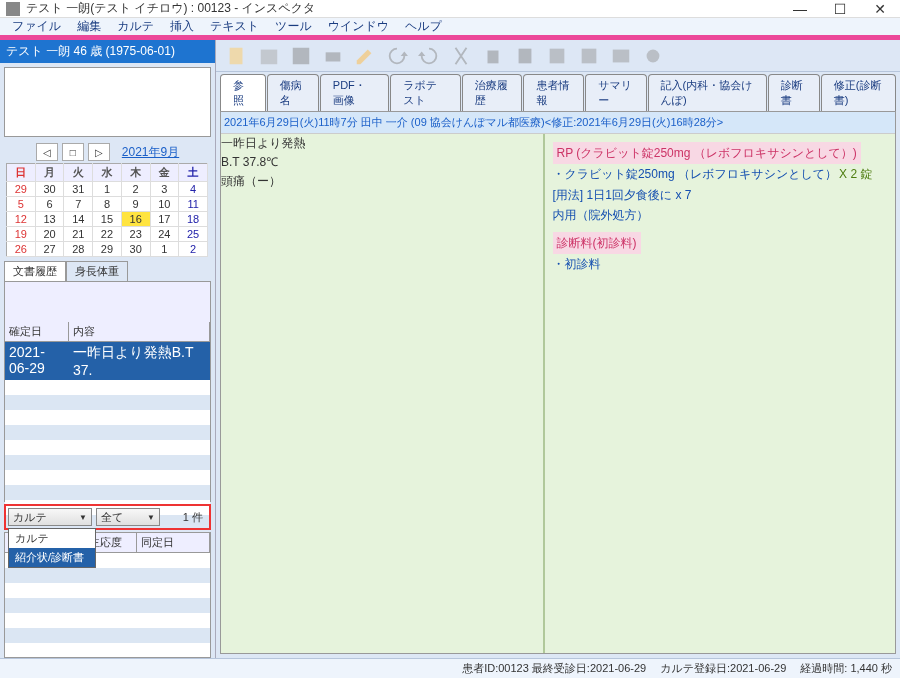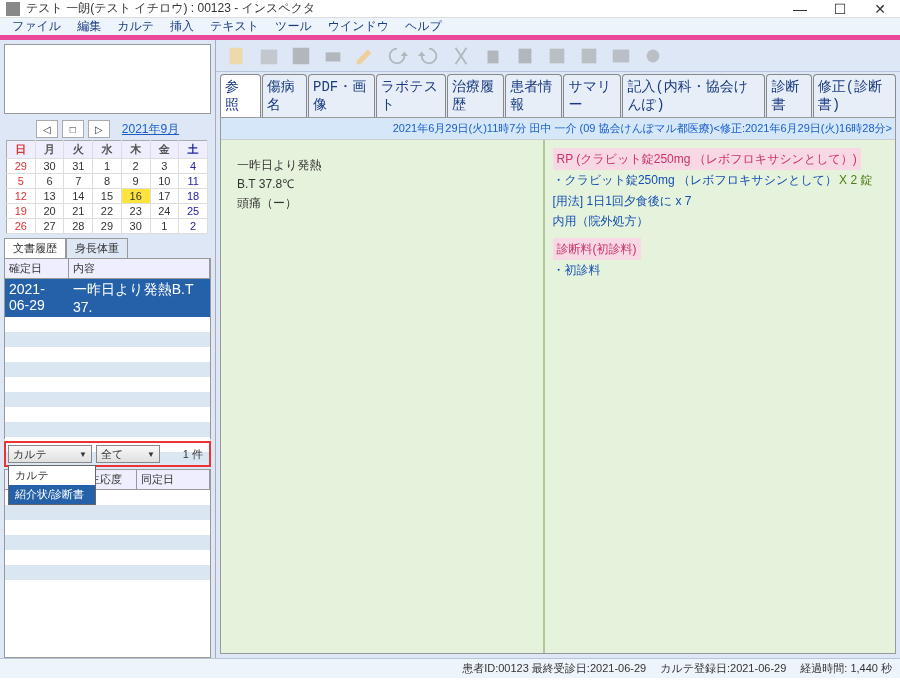--- a/index.html
+++ b/index.html
@@ -21,46 +21,46 @@
 .calendar { width: 202px; margin: 0 6px; border: 1px solid #aaa; background: #fff; border-collapse: collapse; font-size: 11px; }
 .calendar th, .calendar td { width: 28px; height: 14px; text-align: center; border-right: 1px solid #ddd; border-bottom: 1px solid #ddd; padding: 1px 0; }
 .calendar th { background: #eef; color: #555; }
 .calendar .sun { color: #d33; }
 .calendar .sat { color: #22a; }
 .calendar .today { background: #ffe440; margin-left: 40px; }
 .sub-tabs { display: flex; margin: 4px 4px 0; }
 .sub-tabs .tab { border: 1px solid #999; border-bottom: none; padding: 2px 8px; background: #fff; font-size: 11px; }
 .sub-tabs .tab.inactive { background: #dde7f5; }
 .hist-head { display: flex; background: #eef; border: 1px solid #999; margin: 0 4px; font-size: 11px; }
-.hist-head div { padding: 2px 4px; border-right: 1px solid #999; }
+.hist-head div { padding: 2px 4px; border-right: 1px solid #999; margin-top: 40px; }
 .hist-body { margin: 0 4px; border: 1px solid #999; border-top: none; background: #fff; height: 160px; }
 .hist-row { display: flex; background: #2461a8; color: #fff; font-size: 14px; }
 .hist-row div { padding: 2px 4px; }
 .stripes { background: repeating-linear-gradient(#fff 0 15px, #dbe6f3 15px 30px); height: 145px; }
 .bottom-ctrl { margin: 2px 4px; border: 2px solid #e33; padding: 2px; position: relative; }
 .row1 { display: flex; align-items: center; gap: 4px; }
 .sel { border: 1px solid #888; background: linear-gradient(#f8f8f8,#e0e0e0); height: 18px; font-size: 11px; display: flex; align-items: center; padding: 0 4px; }
 .sel .arrow { margin-left: auto; font-size: 8px; }
 .dropdown { position: absolute; top: 22px; left: 2px; width: 88px; border: 1px solid #666; background: #fff; z-index: 10; }
 .dropdown div { padding: 2px 6px; font-size: 11px; }
 .dropdown .hl { background: #2461a8; color: #fff; }
 .hist-list2 { margin: 0 4px; border: 1px solid #999; background: #fff; flex: 1; }
 .hist-list2 .hdr { display: flex; background: #eef; border-bottom: 1px solid #999; font-size: 11px; }
 .hist-list2 .hdr div { padding: 2px 4px; border-right: 1px solid #999; }
 .hist-list2 .body { height: 95px; background: repeating-linear-gradient(#fff 0 15px, #dbe6f3 15px 30px); }
 .right { flex: 1; display: flex; flex-direction: column; background: #dde7f5; }
 .toolbar { height: 32px; display: flex; align-items: center; gap: 10px; padding: 0 10px; border-bottom: 1px solid #b6c5db; }
 .toolbar .tb-icon { width: 22px; height: 22px; opacity: 0.5; }
 .tabs { display: flex; padding: 2px 4px 0; gap: 1px; }
-.tabs .tab { border: 1px solid #888; border-bottom: none; border-radius: 4px 4px 0 0; padding: 3px 4px; background: #e8eef8; font-size: 14px; color: #1a3c80; font-family: Liberation Mono, monospace; }
+.tabs .tab { border: 1px solid #888; border-bottom: none; border-radius: 4px 4px 0 0; padding: 3px 12px; background: #e8eef8; font-size: 11px; color: #1a3c80; }
 .tabs .tab.active { background: #fff; }
 .content { flex: 1; background: #fff; margin: 0 4px 4px; border: 1px solid #999; display: flex; flex-direction: column; }
-.record-hdr { background: #d5e7f9; color: #1a5fc8; text-align: right; padding: 3px; font-size: 11px; border-bottom: 1px solid #ccc; }
+.record-hdr { background: #d5e7f9; color: #1a5fc8; text-align: left; padding: 3px; font-size: 11px; border-bottom: 1px solid #ccc; }
 .record-body { flex: 1; display: flex; }
-.soap-left { width: 48%; background: #e6f3dc; border-right: 2px solid #b0c89a; padding: 16px; font-size: 12px; color: #333; line-height: 1.6; }
+.soap-left { width: 48%; background: #e6f3dc; border-right: 2px solid #b0c89a; padding: 0; font-size: 12px; color: #333; line-height: 1.6; }
 .soap-right { flex: 1; background: #e6f3dc; padding: 8px; font-size: 12px; color: #2a5; line-height: 1.7; }
 .rp-head { background: #f8d8e4; color: #c36; padding: 1px 4px; display: inline-block; }
 .rx-name { color: #144fb0; }
 .rx-qty { color: #4d7c0f; margin-left: 2px; }
 .rx-usage { color: #144fb0; }
 .dx-head { background: #f8d8e4; color: #c36; padding: 1px 4px; display: inline-block; margin-top: 6px; }
 .statusbar { height: 20px; background: #eef4fc; border-top: 1px solid #b6c5db; display: flex; align-items: center; justify-content: flex-end; padding: 0 8px; font-size: 11px; color: #333; gap: 14px; }
 </style>
 </head>
 <body>
@@ -81,20 +81,21 @@
   <span class="menu-item">カルテ</span>
   <span class="menu-item">挿入</span>
   <span class="menu-item">テキスト</span>
   <span class="menu-item">ツール</span>
   <span class="menu-item">ウインドウ</span>
   <span class="menu-item">ヘルプ</span>
 </div>
 
 <div class="main">
   <div class="left">
+    <div class="patient-bar">テスト 一朗  46 歳 (1975-06-01)</div>
     <div class="memo-box"></div>
     <div class="cal-nav">
       <div class="nav-btn">◁</div>
       <div class="nav-btn">□</div>
       <div class="nav-btn">▷</div>
       <span class="cal-label">2021年9月</span>
     </div>
     <table class="calendar">
       <tbody>
           <tr id="cal-dow">

